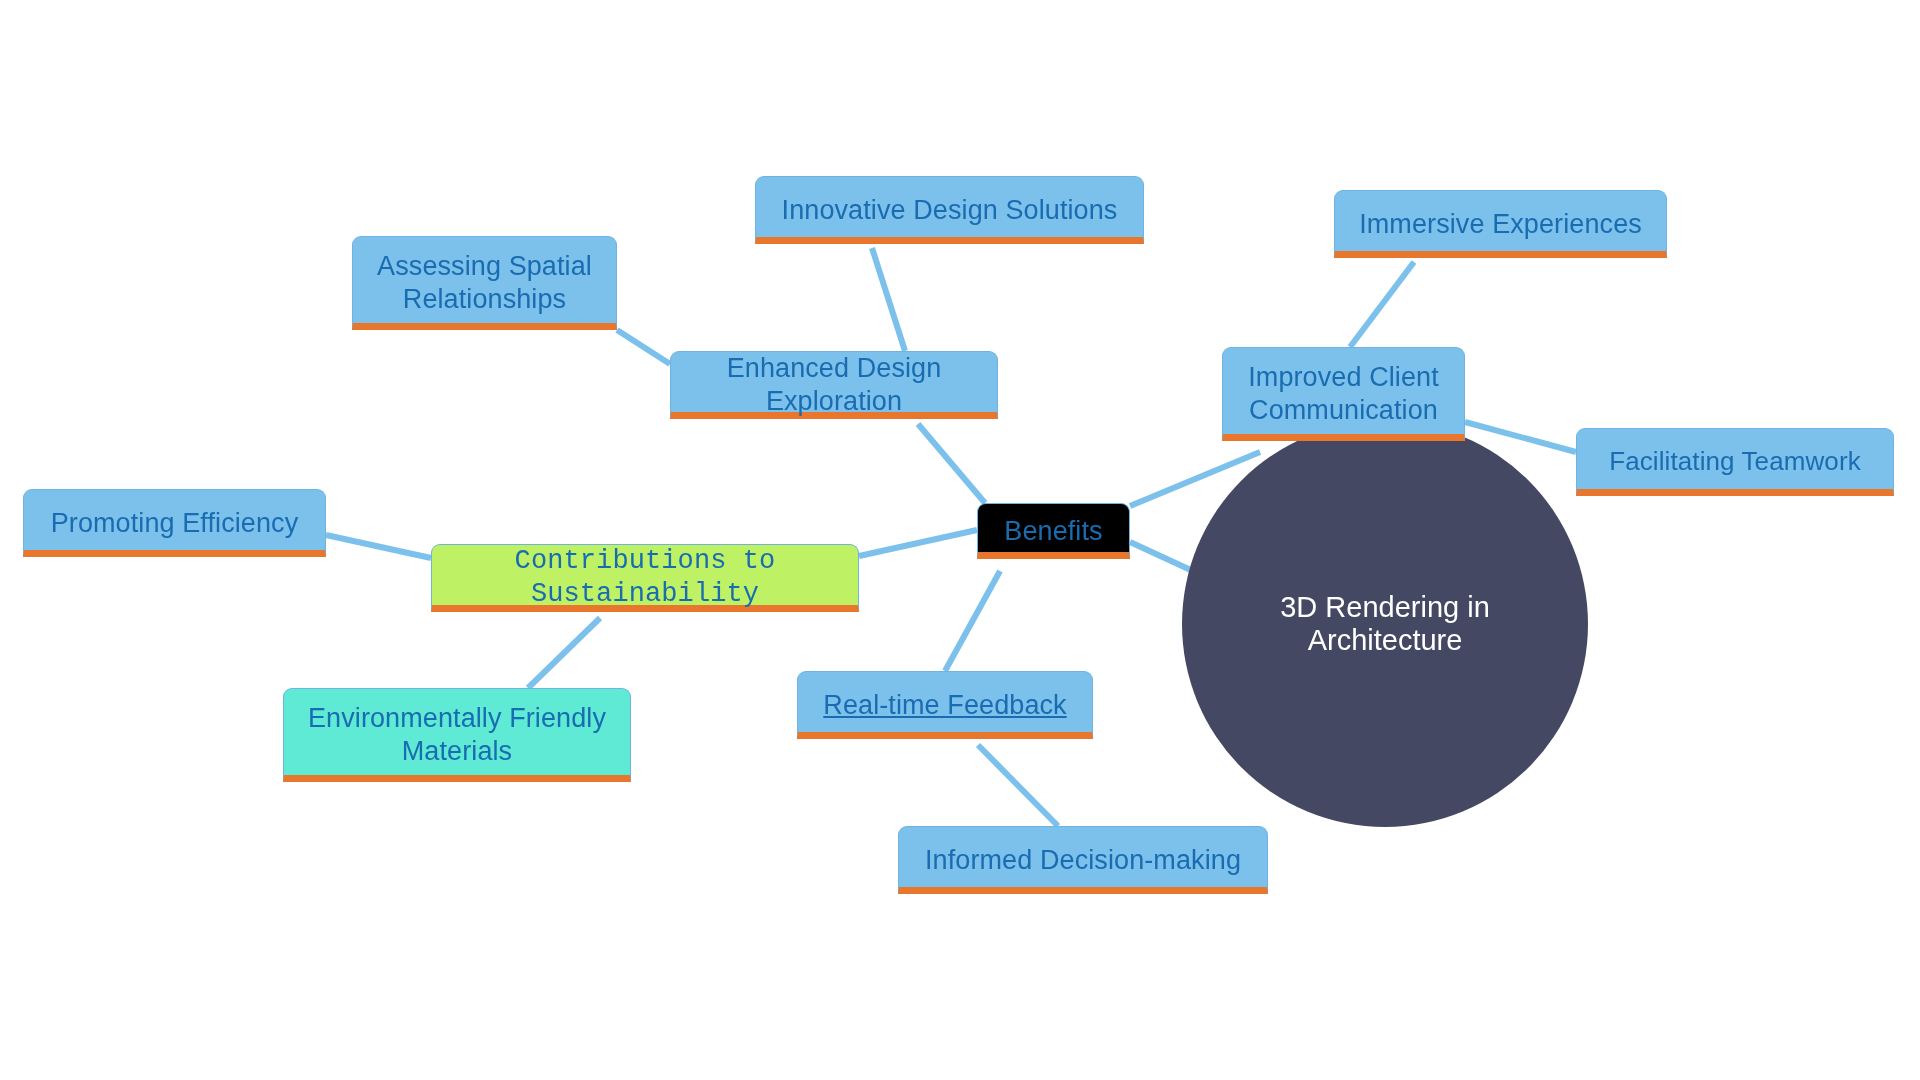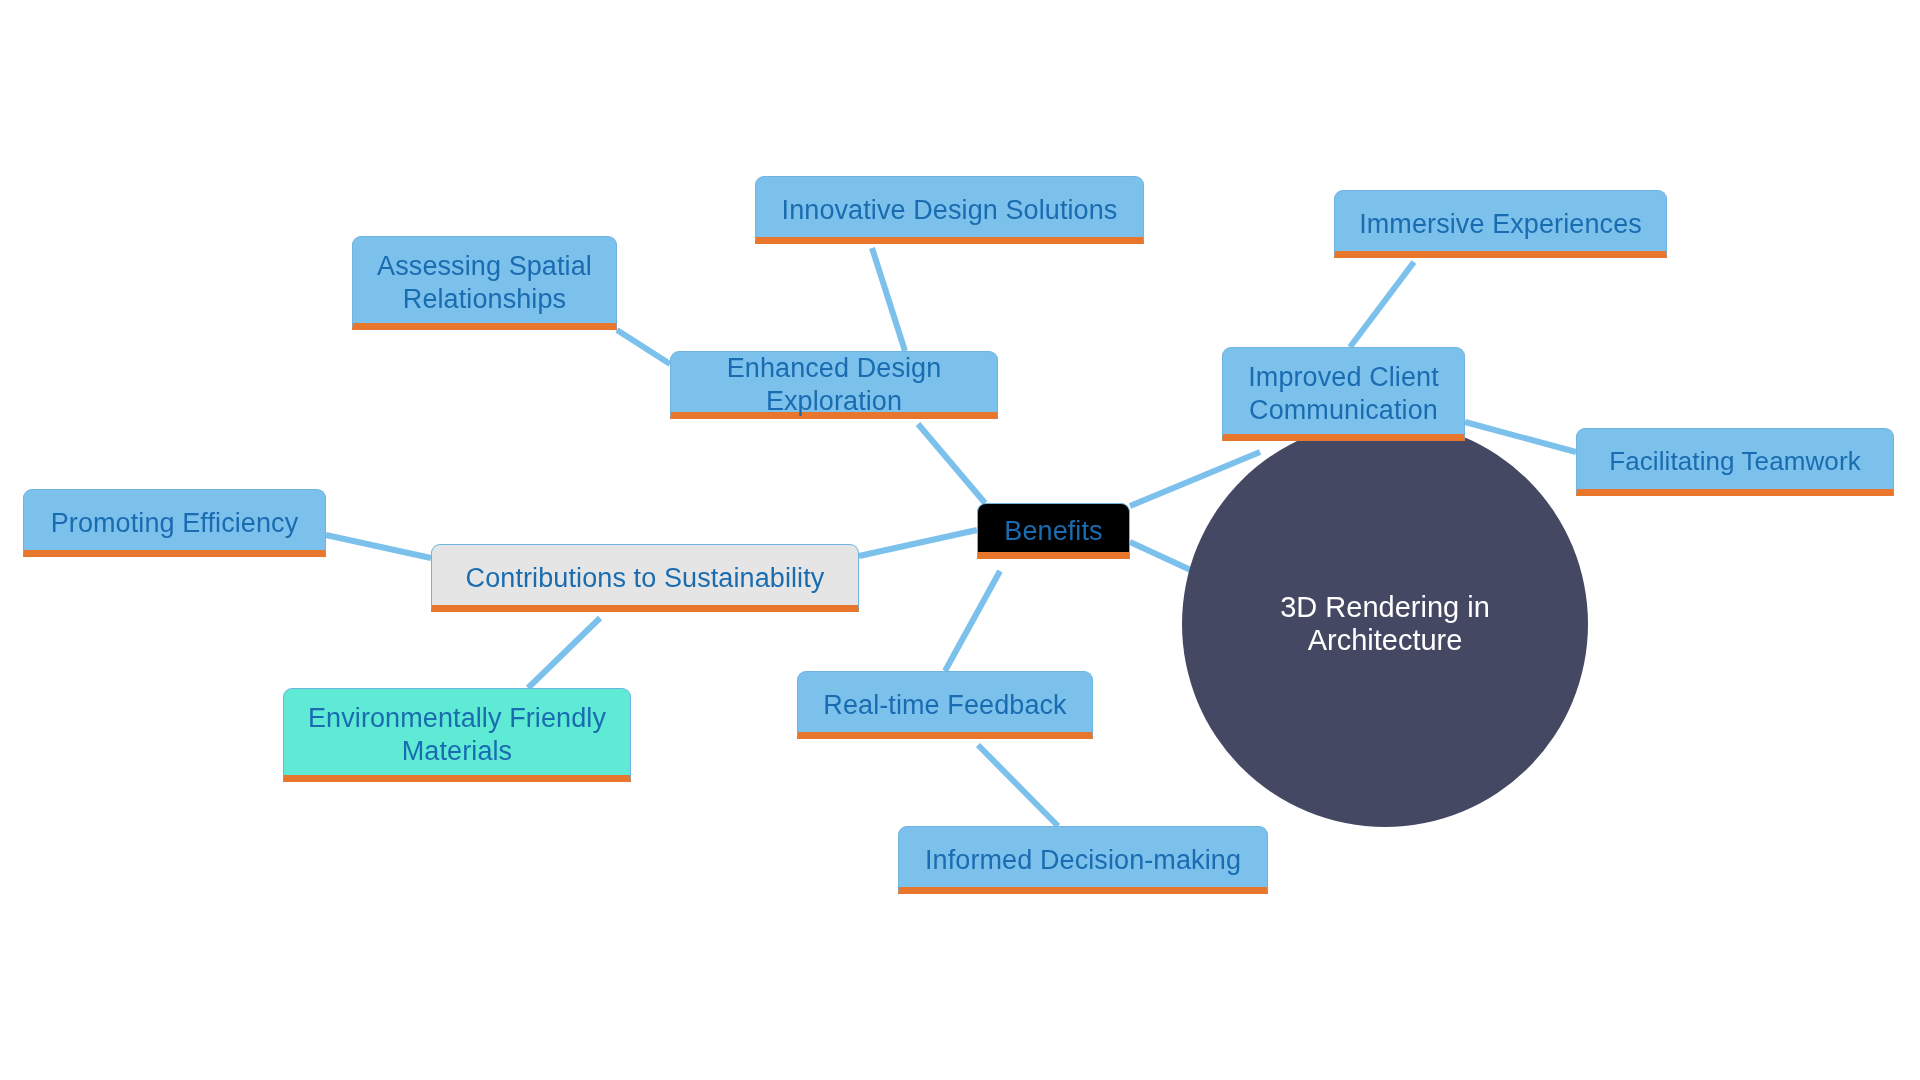--- a/index.html
+++ b/index.html
@@ -98,30 +98,30 @@
       <div class="node" style="left: 1222px; top: 347px; width: 243px; height: 94px; font-size: 27px; background: rgb(124, 192, 236); border-color: rgb(111, 180, 224) rgb(111, 180, 224) rgb(232, 118, 44); color: rgb(26, 108, 176); align-items: center;">
         <span class="node-label">Improved Client
 Communication</span>
       </div>
       <div class="node" style="left: 1334px; top: 190px; width: 333px; height: 68px; font-size: 27px; background: rgb(124, 192, 236); border-color: rgb(111, 180, 224) rgb(111, 180, 224) rgb(232, 118, 44); color: rgb(26, 108, 176);">
         <span class="node-label">Immersive Experiences</span>
       </div>
       <div class="node" style="left: 1576px; top: 428px; width: 318px; height: 68px; font-size: 26px; background: rgb(124, 192, 236); border-color: rgb(111, 180, 224) rgb(111, 180, 224) rgb(232, 118, 44); color: rgb(26, 108, 176);">
         <span class="node-label">Facilitating Teamwork</span>
       </div>
-      <div class="node" style="left: 431px; top: 544px; width: 428px; height: 68px; font-size: 27px; background: #e5e5e5; border-color: rgb(111, 180, 224) rgb(111, 180, 224) rgb(232, 118, 44); color: rgb(26, 108, 176);">
+      <div class="node" style="left: 431px; top: 544px; width: 428px; height: 68px; font-size: 27px; background: #bef264; border-color: rgb(111, 180, 224) rgb(111, 180, 224) rgb(232, 118, 44); color: rgb(26, 108, 176); font-family: Liberation Mono, monospace;">
         <span class="node-label">Contributions to Sustainability</span>
       </div>
       <div class="node" style="left: 23px; top: 489px; width: 303px; height: 68px; font-size: 27px; background: rgb(124, 192, 236); border-color: rgb(111, 180, 224) rgb(111, 180, 224) rgb(232, 118, 44); color: rgb(26, 108, 176);">
         <span class="node-label">Promoting Efficiency</span>
       </div>
       <div class="node" style="left: 283px; top: 688px; width: 348px; height: 94px; font-size: 27px; background: #5eead4; border-color: rgb(111, 180, 224) rgb(111, 180, 224) rgb(232, 118, 44); color: rgb(26, 108, 176);">
         <span class="node-label">Environmentally Friendly
 Materials</span>
       </div>
-      <div class="node" style="left: 797px; top: 671px; width: 296px; height: 68px; font-size: 27px; background: rgb(124, 192, 236); border-color: rgb(111, 180, 224) rgb(111, 180, 224) rgb(232, 118, 44); color: rgb(26, 108, 176);">
+      <div class="node" style="left: 797px; top: 671px; width: 296px; height: 68px; font-size: 27px; background: rgb(124, 192, 236); border-color: rgb(111, 180, 224) rgb(111, 180, 224) rgb(232, 118, 44); color: rgb(26, 108, 176); text-decoration: underline;">
         <span class="node-label">Real-time Feedback</span>
       </div>
       <div class="node" style="left: 898px; top: 826px; width: 370px; height: 68px; font-size: 27px; background: rgb(124, 192, 236); border-color: rgb(111, 180, 224) rgb(111, 180, 224) rgb(232, 118, 44); color: rgb(26, 108, 176);">
         <span class="node-label">Informed Decision-making</span>
       </div>
     </div>
 </div>
 
 </body></html>

